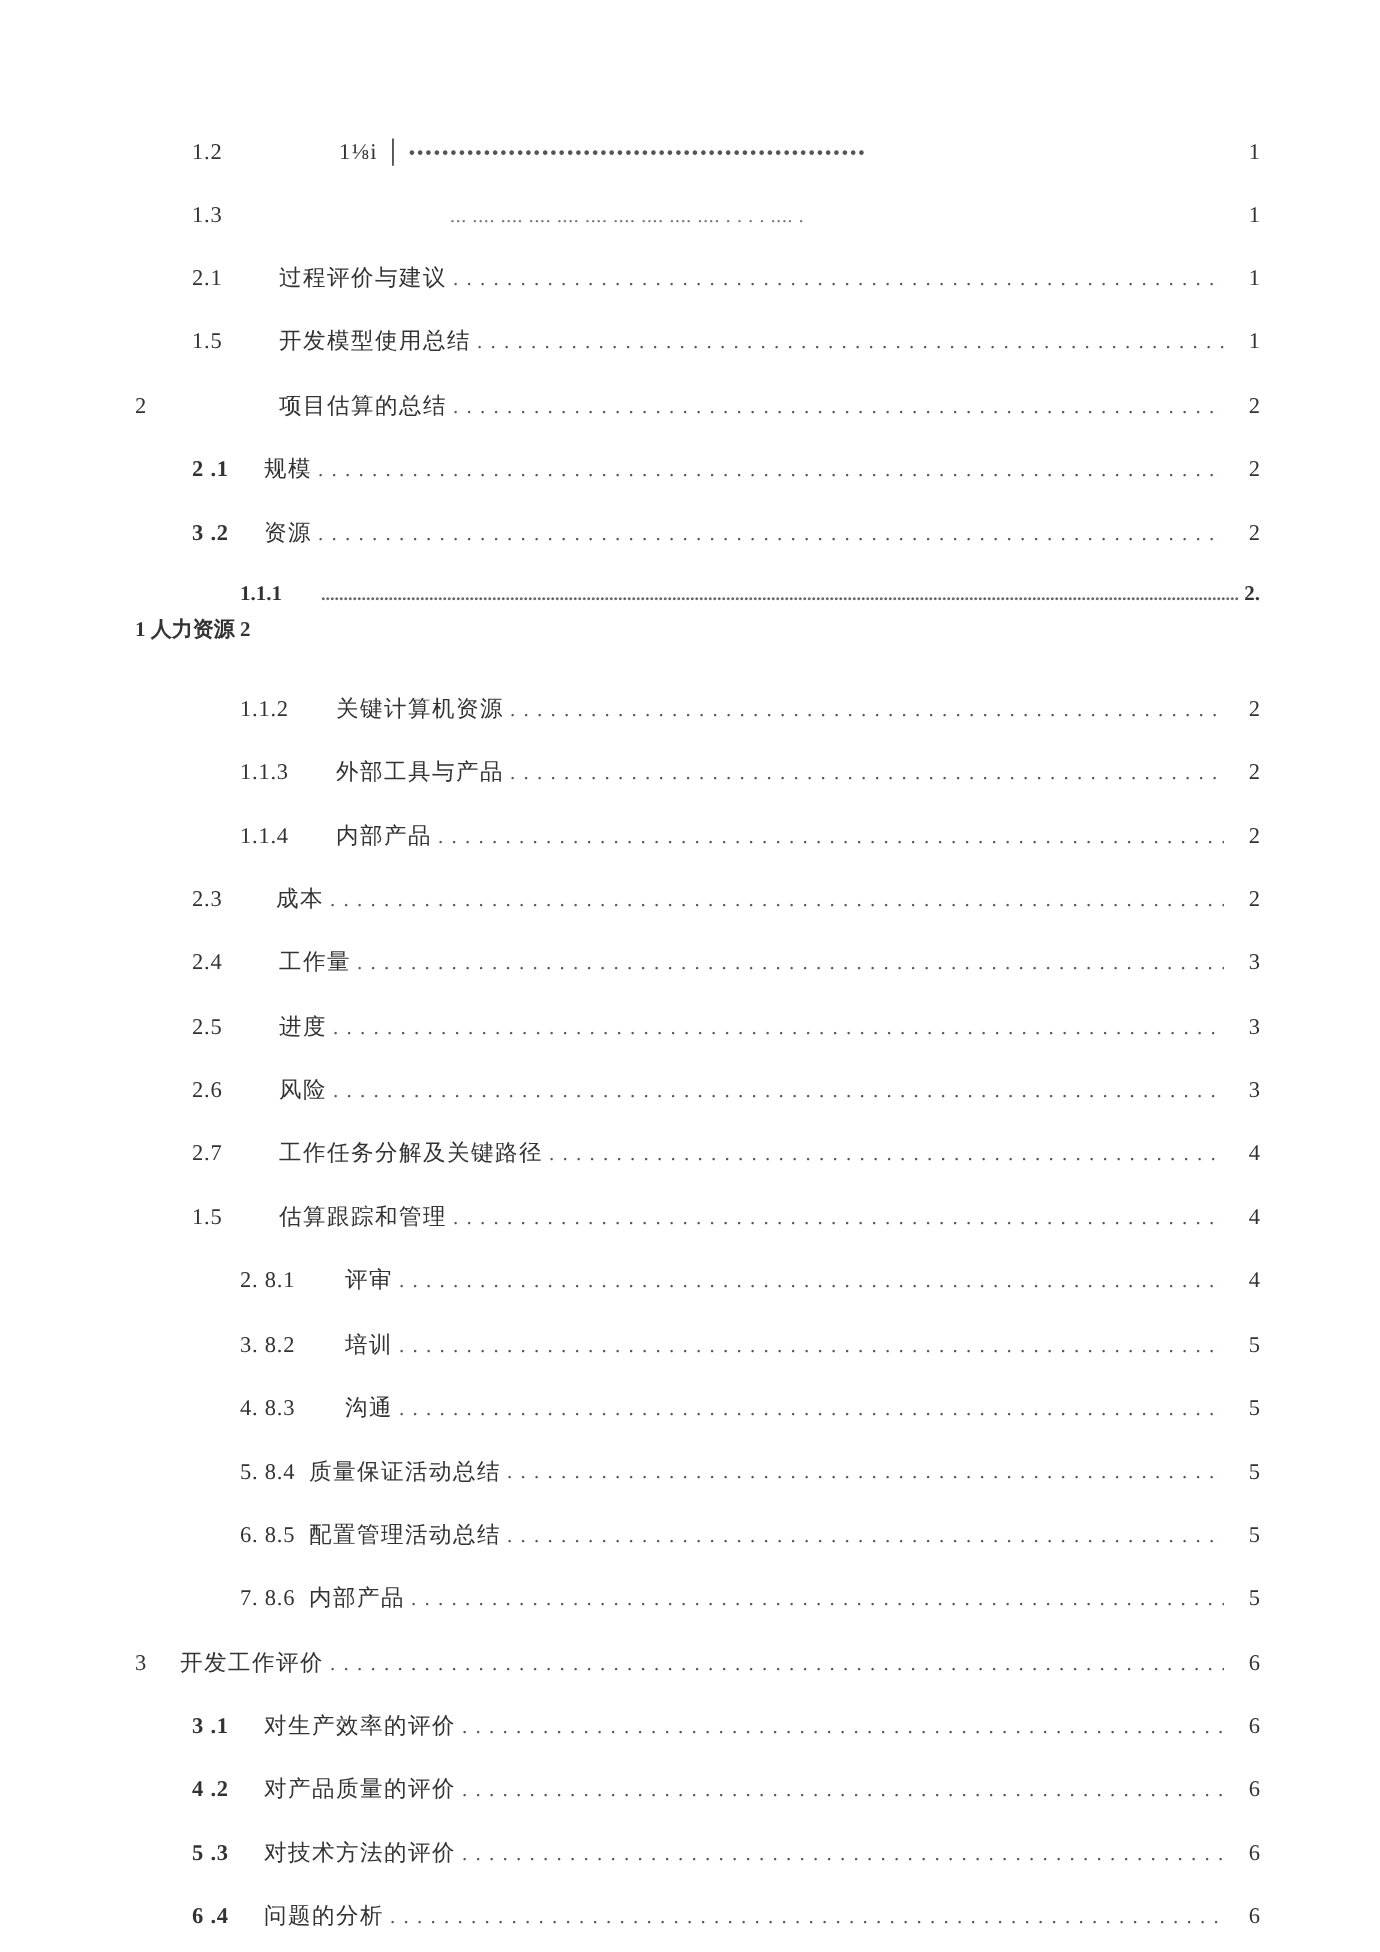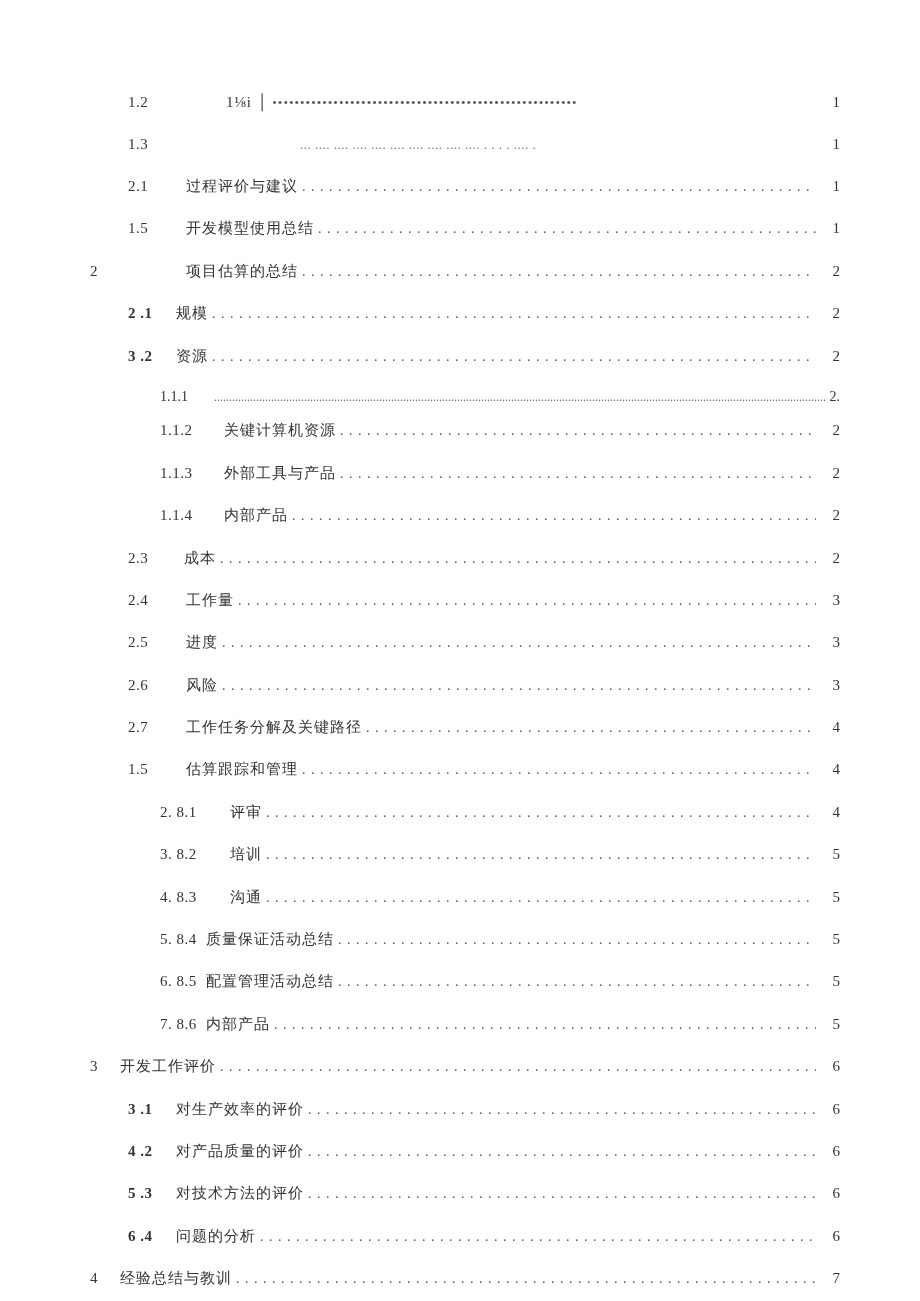--- a/index.html
+++ b/index.html
@@ -52,27 +52,28 @@
       font-size: 13px;
       color: #777;
     }
     .toc-line .page {
       flex: 0 0 auto;
       min-width: 20px;
       text-align: right;
     }
     .indent-0 { padding-left: 0; }
     .indent-1 { padding-left: 38px; }
-    .indent-2 { padding-left: 70px; }
+    .indent-2 { padding-left: 70px; align-items: center; }
     .split-num { letter-spacing: 4px; font-weight: bold; }
     .wrapline {
       font-size: 14px;
       color: #333;
-      margin-bottom: 10px;
+      margin-bottom: 28px;
       position: relative;
+      font-weight: bold;
     }
     .wrapline .top {
       display: flex;
       align-items: baseline;
       padding-left: 70px;
       margin-bottom: 2px;
     }
     .wrapline .top .n { min-width: 50px; }
     .wrapline .top .ld {
       flex: 1;
@@ -142,20 +143,21 @@
   <span class="leader"></span>
   <span class="page">2</span>
 </div>
 
 <div class="wrapline">
   <div class="top">
     <span class="n">1.1.1</span>
     <span class="ld"></span>
     <span class="tail">2.</span>
   </div>
+  <div class="bot">1 人力资源 2</div>
 </div>
 
 <div class="toc-line indent-2">
   <span class="num wide">1.1.2</span>
   <span class="label">关键计算机资源</span>
   <span class="leader"></span>
   <span class="page">2</span>
 </div>
 
 <div class="toc-line indent-2">

